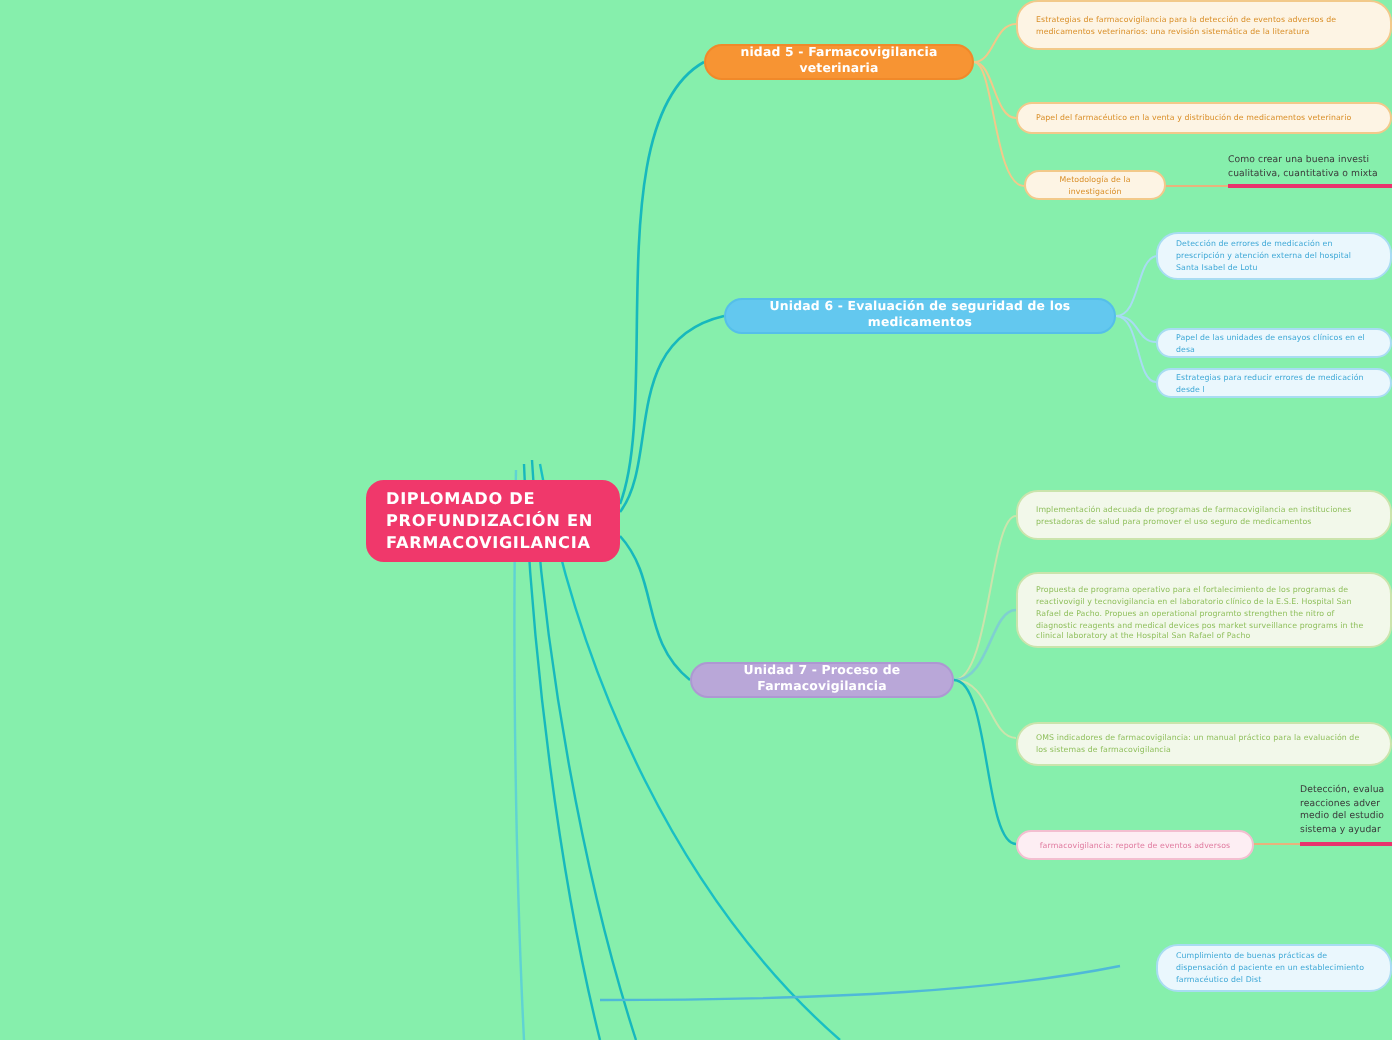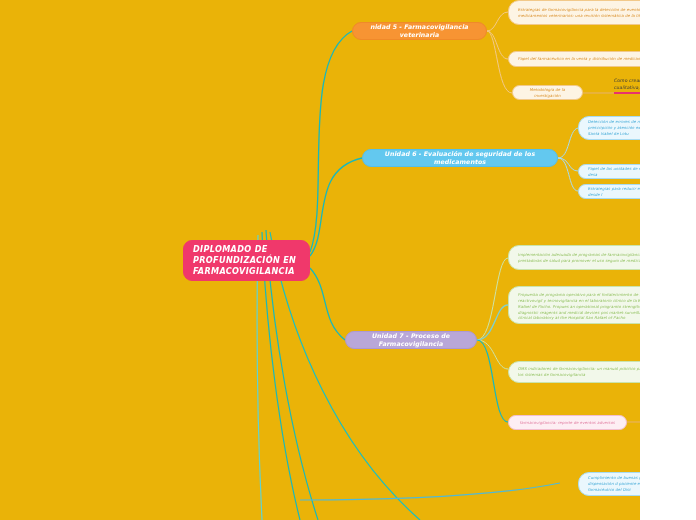--- a/index.html
+++ b/index.html
@@ -6,25 +6,24 @@
   html, body {
     margin: 0;
     padding: 0;
     background: #ffffff;
   }
   body {
     font-family: "DejaVu Sans", "Liberation Sans", sans-serif;
   }
   #canvas {
     position: relative;
-    width: 640px;
+    width: 696px;
     height: 520px;
     overflow: hidden;
-    background: #eab308;
-    font-style: italic;
+    background: #86efac;
   }
   #edges {
     position: absolute;
     left: 0;
     top: 0;
     width: 696px;
     height: 520px;
     pointer-events: none;
   }
   .node {

